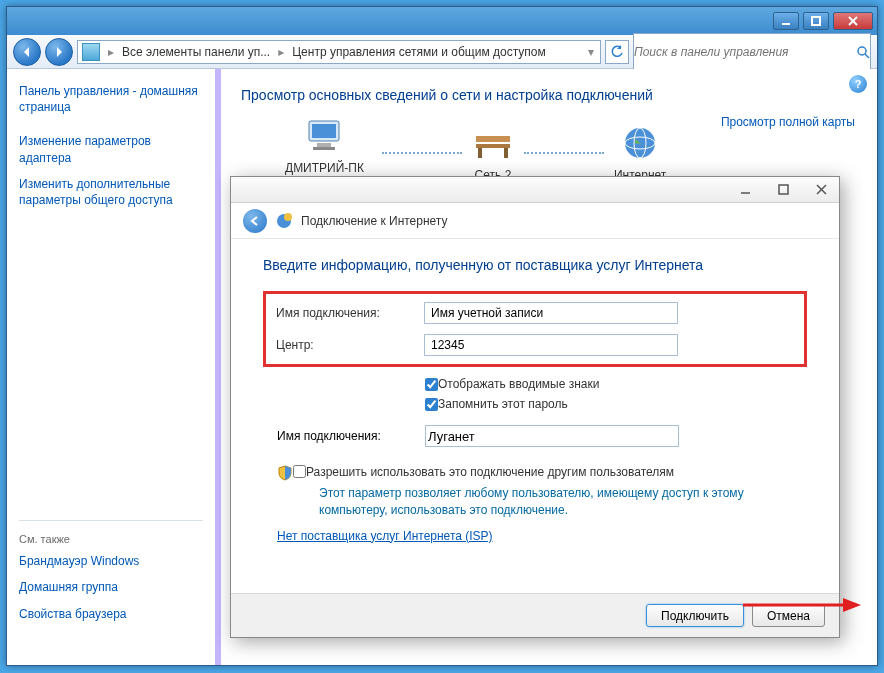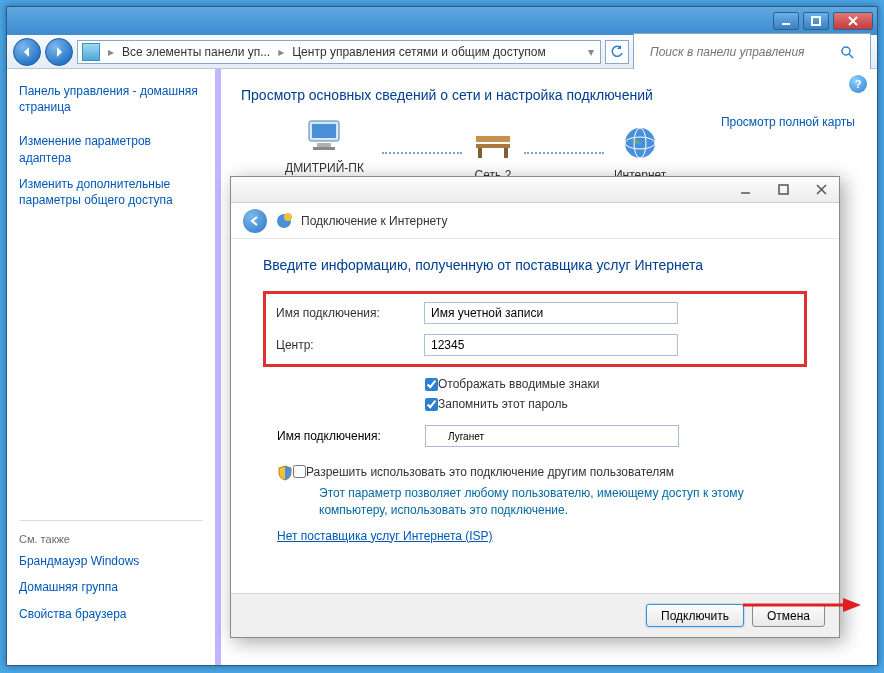--- a/index.html
+++ b/index.html
@@ -9,21 +9,21 @@
 .tbtn{width:26px;height:18px;background:linear-gradient(#6bb0e8,#3a7fc0);border:1px solid #2a618f;border-radius:2px;display:flex;align-items:center;justify-content:center;color:#fff;cursor:pointer}
 .tbtn svg{width:10px;height:10px;stroke:#fff;stroke-width:2;fill:none}
 .navbar{height:34px;background:linear-gradient(#f7f9fc,#e4ecf6);border-bottom:1px solid #b8c8da;display:flex;align-items:center;padding:0 6px;gap:4px}
 .navbtn{width:28px;height:28px;border-radius:50%;background:radial-gradient(circle at 35% 30%,#7db8ec 0%,#2a78c8 70%);border:1px solid #1b5da0;display:flex;align-items:center;justify-content:center;cursor:pointer}
 .navbtn svg{width:14px;height:14px;fill:#fff}
 .bcrumb{flex:1;height:24px;background:#fff;border:1px solid #8ba8c8;display:flex;align-items:center;font-size:12px;color:#333;overflow:hidden}
 .bcrumb span{padding:0 4px;white-space:nowrap}
 .bcrumb .sep{color:#888}
 .bcrumb-icon{width:18px;height:18px;margin:0 4px;background:linear-gradient(#9fd9f0,#4ca8d8);border:1px solid #3a90c0}
 .refresh{width:24px;height:24px;border:1px solid #8ba8c8;background:#fff;display:flex;align-items:center;justify-content:center;cursor:pointer}
-.search{width:238px;height:38px;border:1px solid #8ba8c8;background:#fff;display:flex;align-items:center;padding:0 16px}
+.search{width:238px;height:38px;border:1px solid #8ba8c8;background:#fff;display:flex;align-items:center;padding:0 0}
 .search input{border:none;outline:none;flex:1;font-style:italic;color:#888;font-size:12px}
 .body{display:flex;height:calc(100% - 62px)}
 .sidebar{width:214px;background:#fff;border-right:6px solid #c4b5fd;padding:14px 12px}
 .sidebar a{display:block;color:#0058b8;text-decoration:none;margin-bottom:10px;line-height:1.35;cursor:pointer}
 .sidebar .hdr{font-weight:400}
 .sidebar hr{border:none;border-top:1px solid #d8e0e8;margin:12px 0}
 .sidebar .sec{color:#6a6a6a;font-size:11px;margin-bottom:8px}
 .main{flex:1;background:#fff;position:relative;padding:18px 20px}
 .help{position:absolute;right:10px;top:6px;width:18px;height:18px;border-radius:50%;background:radial-gradient(circle at 35% 30%,#8fd0ff,#2b80d0);color:#fff;display:flex;align-items:center;justify-content:center;font-size:11px;font-weight:bold;cursor:pointer}
 .main h1{color:#003e8f;font-size:14px;font-weight:400;margin-bottom:14px}
@@ -45,21 +45,21 @@
 .dbody{padding:18px 32px 0 32px}
 .dbody h2{color:#003e8f;font-size:14px;font-weight:400;margin-bottom:18px}
 .highlight{border:3px solid #e03030;padding:8px 10px;margin-bottom:10px}
 .row{display:flex;align-items:center;margin-bottom:10px}
 .row label{width:148px;color:#333;font-size:12px}
 .row input[type=text]{width:254px;height:22px;border:1px solid #aac0d8;padding:0 6px;font-size:12px}
 .chk{display:flex;align-items:center;margin-left:162px;margin-bottom:6px;font-size:12px;color:#333}
 .chk input{accent-color:#2b80d0}
 .row2{display:flex;align-items:center;margin:14px 0 18px 14px}
 .row2 label{width:148px}
-.row2 input{width:254px;height:22px;border:1px solid #aac0d8;padding:0 22px;font-size:10px}
+.row2 input{width:254px;height:22px;border:1px solid #aac0d8;padding:0 2px;font-size:13px}
 .perm{display:flex;align-items:flex-start;margin-left:14px;margin-bottom:4px}
 .shield{width:16px;height:16px;flex-shrink:0}
 .permtxt{font-size:12px;color:#333}
 .desc{margin-left:56px;color:#0369a1;font-size:12px;line-height:1.4;margin-bottom:10px}
 .isplink{margin-left:14px;color:#0058b8;text-decoration:underline;cursor:pointer;font-size:12px}
 .dfoot{position:absolute;bottom:0;left:0;right:0;height:44px;background:#f0f0f0;border-top:1px solid #d8d8d8;display:flex;justify-content:flex-end;align-items:center;padding:2px 14px;gap:8px}
 .btn{height:23px;padding:0 14px;background:linear-gradient(#fdfdfd,#e8e8e8);border:1px solid #8a8a8a;border-radius:3px;font-size:12px;cursor:pointer}
 .btn.primary{border:1px solid #3a90d8;box-shadow:0 0 2px #6bb0e8}
 .arrow{position:absolute;left:512px;bottom:22px;pointer-events:none}
 .sidebar-spacer{height:290px}

